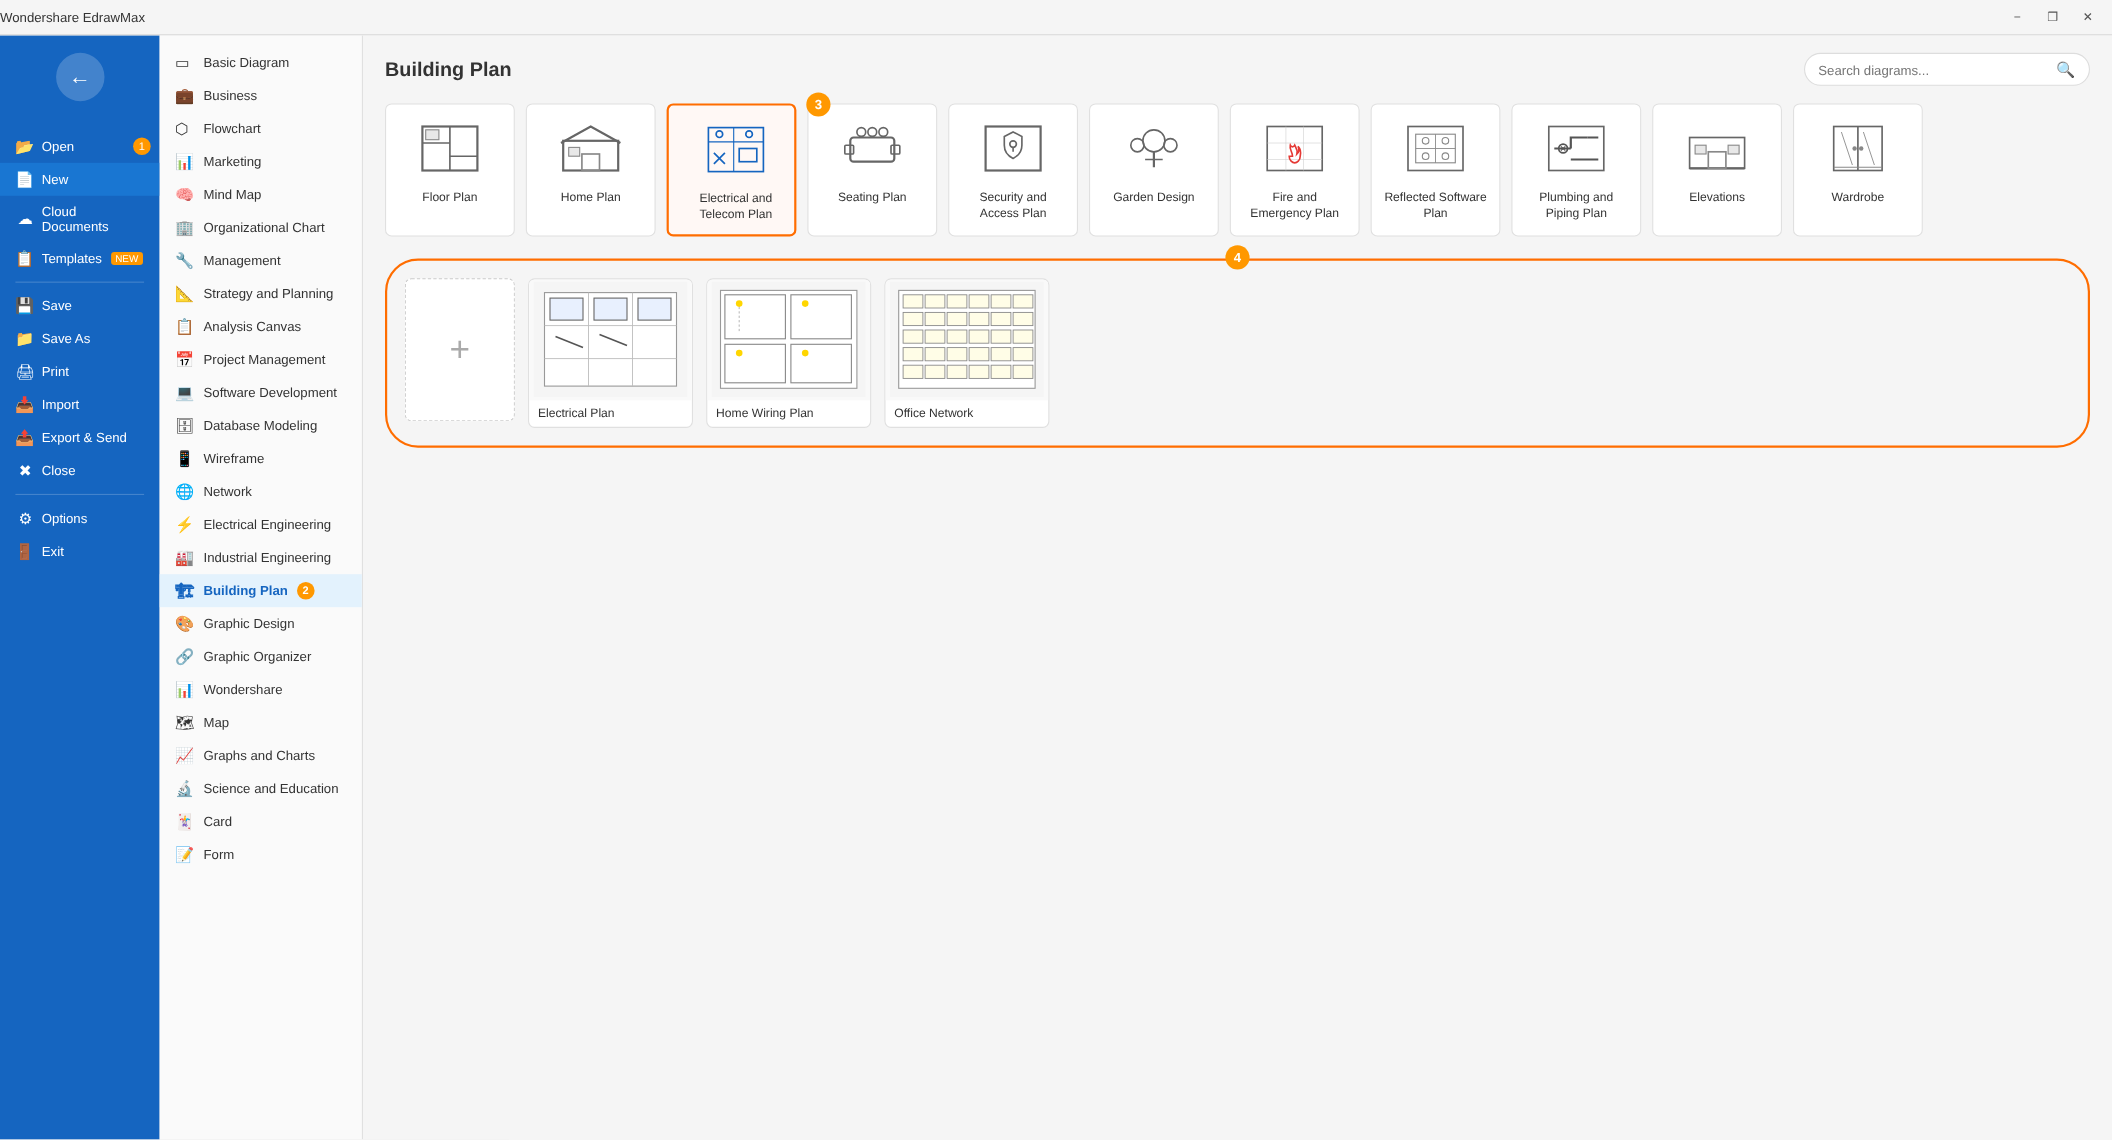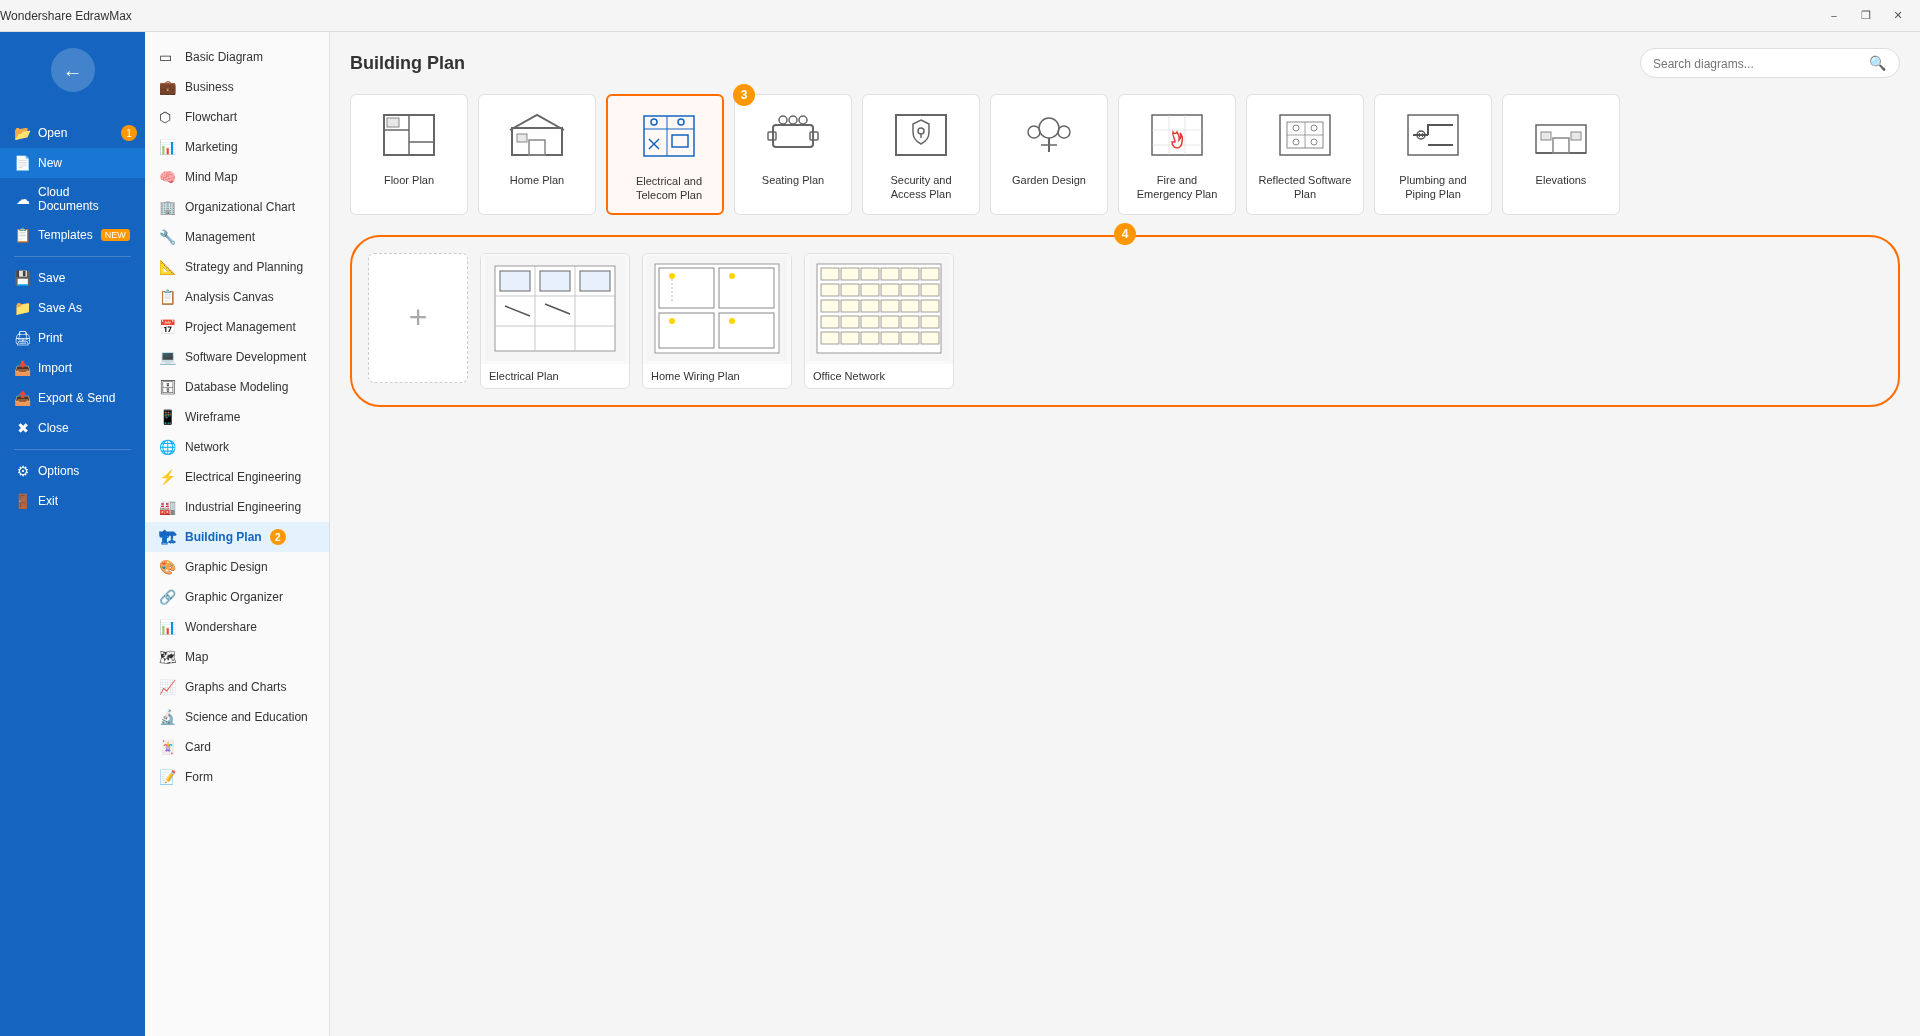--- a/index.html
+++ b/index.html
@@ -598,20 +598,34 @@
                 <rect x="5" y="15" width="50" height="28" stroke="#666" stroke-width="1.5" fill="none"></rect>
                 <line x1="5" y1="43" x2="55" y2="43" stroke="#666" stroke-width="2"></line>
                 <rect x="22" y="28" width="16" height="15" stroke="#888" stroke-width="1.5" fill="none"></rect>
                 <rect x="10" y="22" width="10" height="8" stroke="#888" stroke-width="1" fill="#e8e8e8"></rect>
                 <rect x="40" y="22" width="10" height="8" stroke="#888" stroke-width="1" fill="#e8e8e8"></rect>
               </svg>
             </div>
             <span class="card-label">Elevations</span>
           </div>
 
+          <div class="template-card">
+            <div class="card-icon">
+              <svg class="card-svg" viewBox="0 0 60 50" fill="none" xmlns="http://www.w3.org/2000/svg">
+                <rect x="8" y="5" width="44" height="40" stroke="#666" stroke-width="1.5" fill="none"></rect>
+                <line x1="30" y1="5" x2="30" y2="45" stroke="#666" stroke-width="1.5"></line>
+                <circle cx="27" cy="25" r="2" fill="#888"></circle>
+                <circle cx="33" cy="25" r="2" fill="#888"></circle>
+                <line x1="8" y1="42" x2="52" y2="42" stroke="#888" stroke-width="1"></line>
+                <line x1="15" y1="10" x2="25" y2="40" stroke="#888" stroke-width="0.8"></line>
+                <line x1="35" y1="10" x2="45" y2="40" stroke="#888" stroke-width="0.8"></line>
+              </svg>
+            </div>
+            <span class="card-label">Wardrobe</span>
+          </div>
 
         </div>
       </div>
 
       <div class="template-section section-with-badge" style="margin-top: 20px;">
         <div class="step-badge" style="top:-12px; left: 50%; transform:translateX(-50%);">4</div>
 
         <div class="examples-container">
 
           <div class="new-card">

